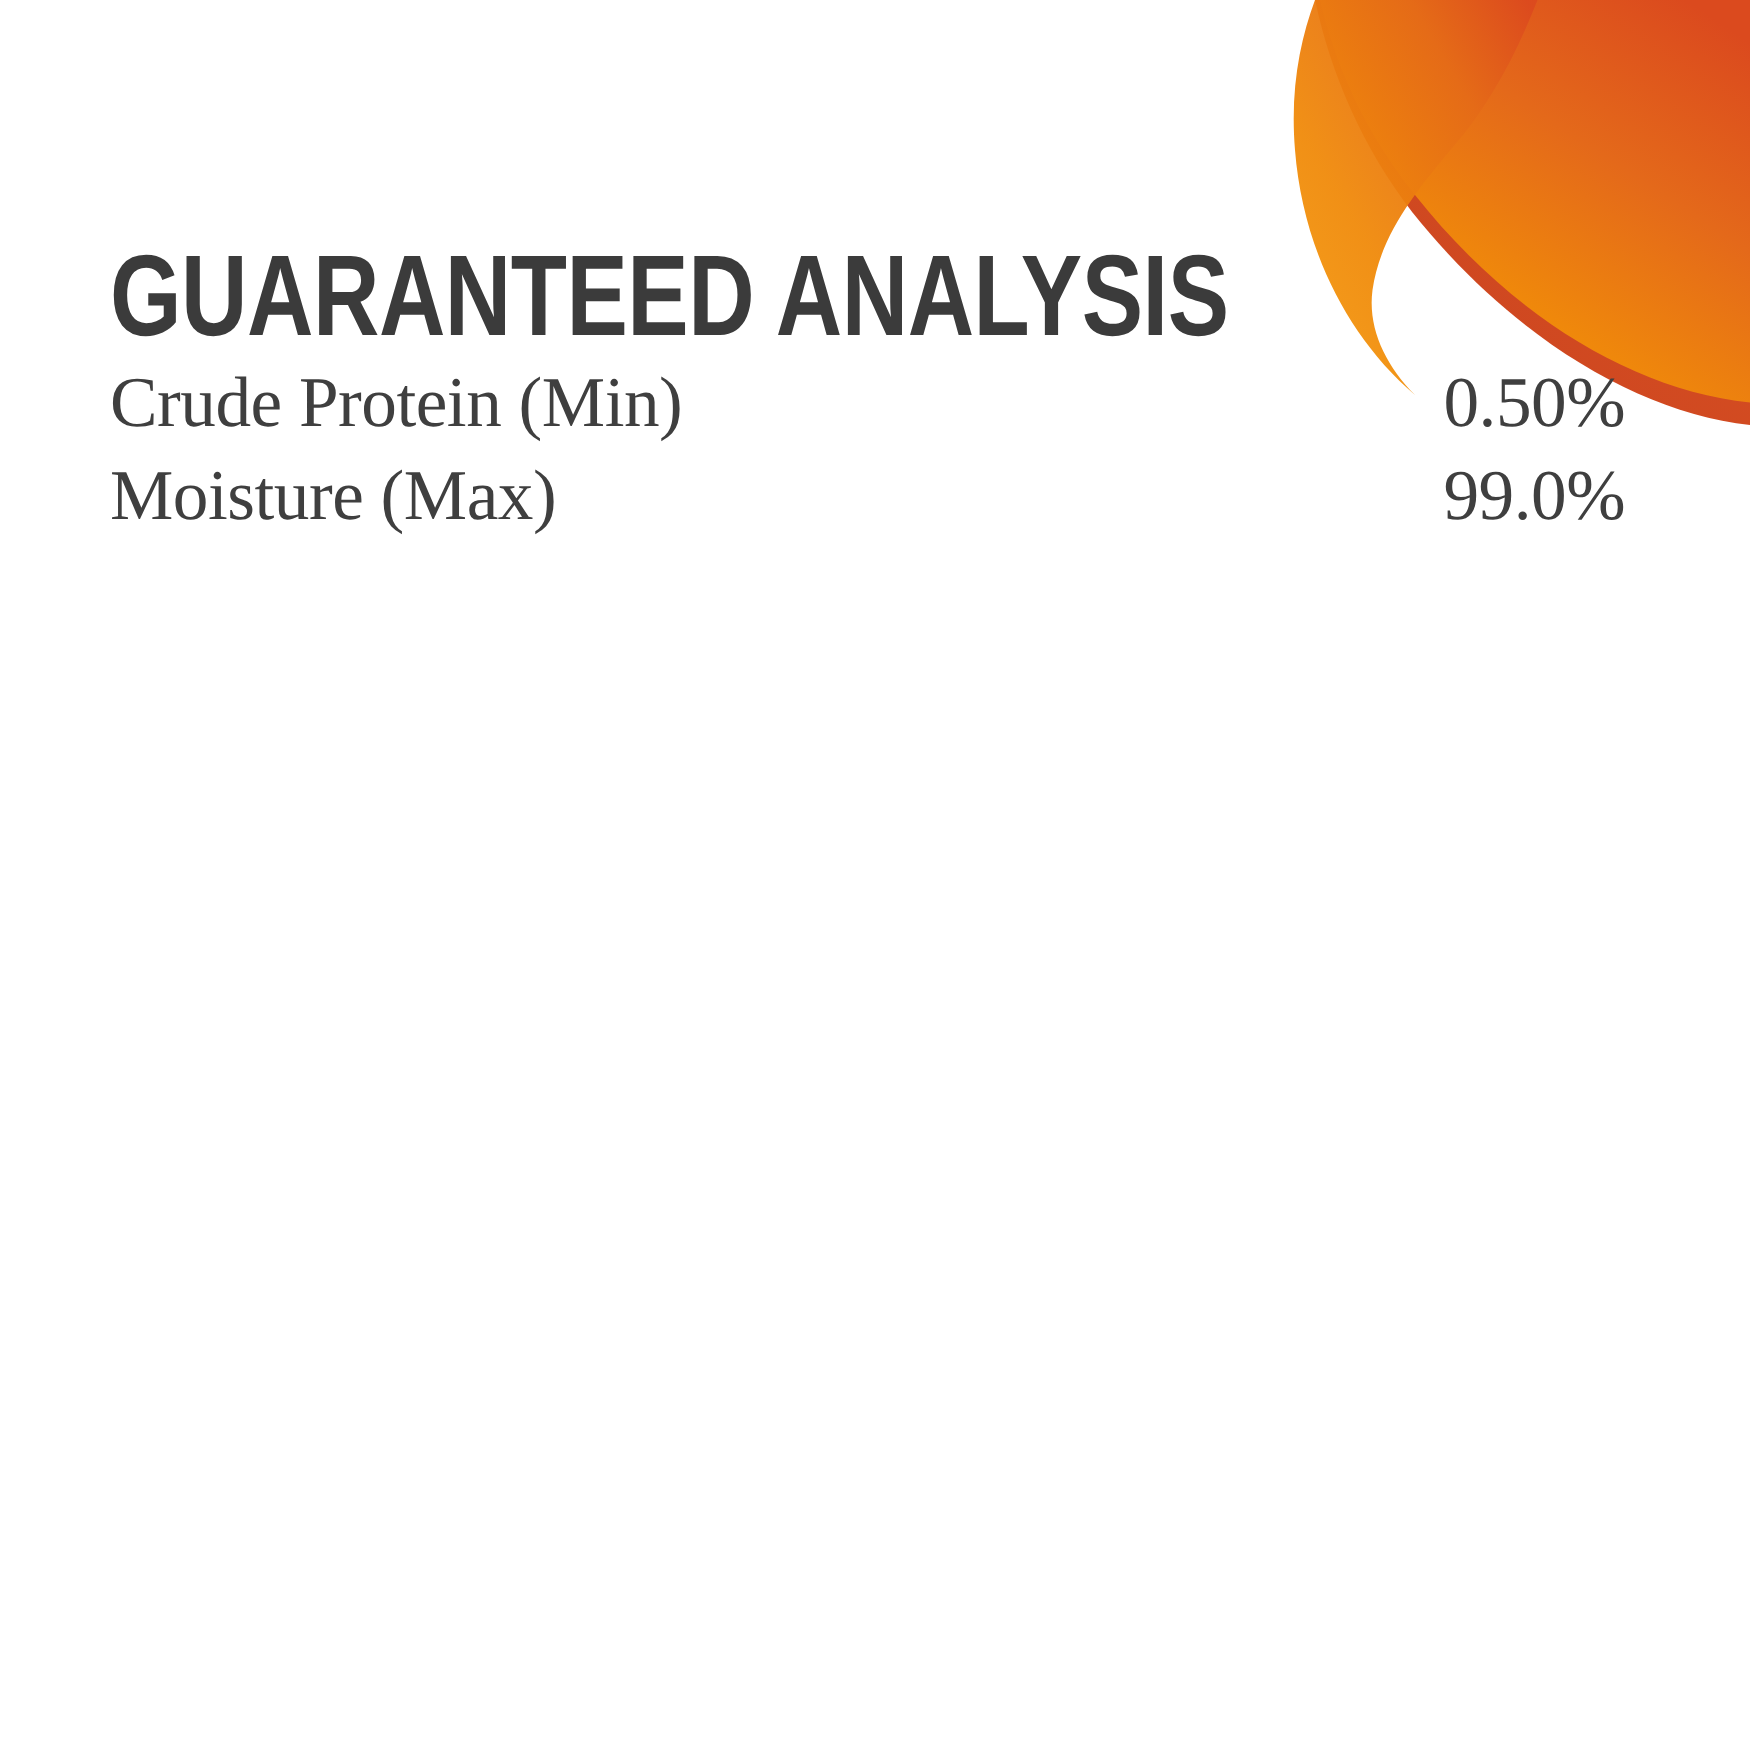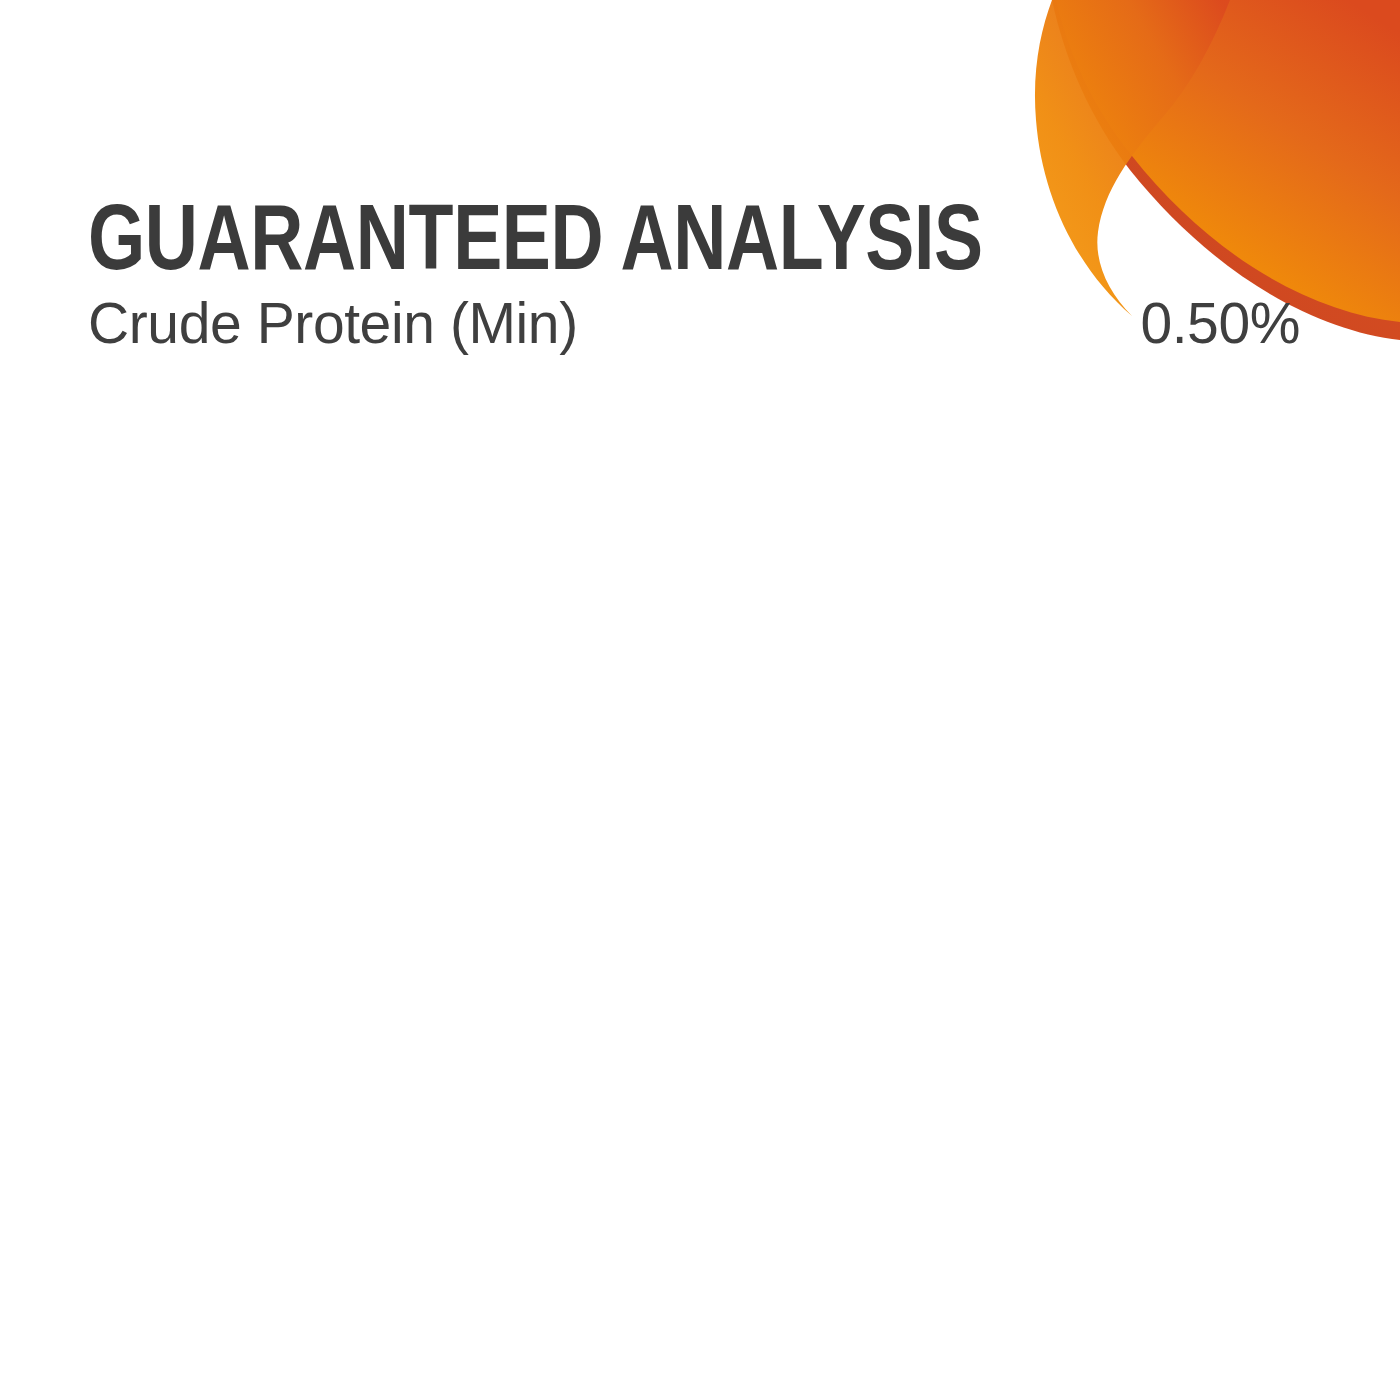--- a/index.html
+++ b/index.html
@@ -65,21 +65,21 @@
   }
   .analysis-row {
     display: flex;
     align-items: baseline;
     justify-content: space-between;
     height: 74px;
   }
   .nutrient-label,
   .nutrient-value {
     color: #3f3f3f;
-    font-family: Liberation Sans, sans-serif;
+    font-family: Liberation Serif, serif;
     font-weight: 400;
     font-size: 57px;
     line-height: 74px;
     letter-spacing: -0.4px;
     white-space: nowrap;
   }
   .nutrient-label { text-align: left; }
   .nutrient-value { text-align: right; }
 </style>
 </head>
@@ -121,15 +121,19 @@
 
   <div id="analysis-table">
 
     <div class="analysis-row">
       <span class="nutrient-label">Crude Protein (Min)</span>
       <span class="nutrient-value">0.50%</span>
     </div>
 
 
 
+    <div class="analysis-row">
+      <span class="nutrient-label">Moisture (Max)</span>
+      <span class="nutrient-value">99.0%</span>
+    </div>
 
   </div>
 </div>
 
 </body></html>

